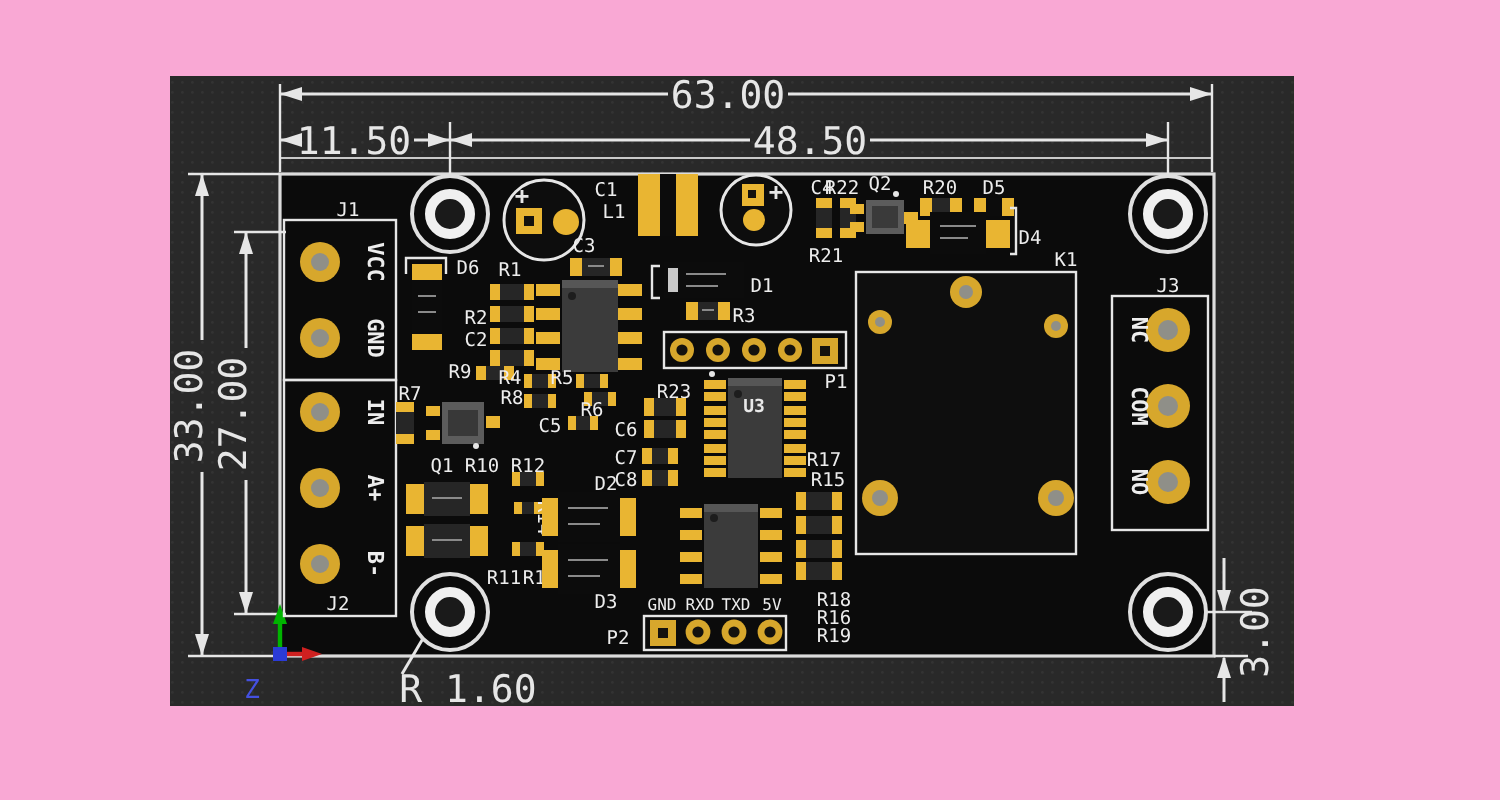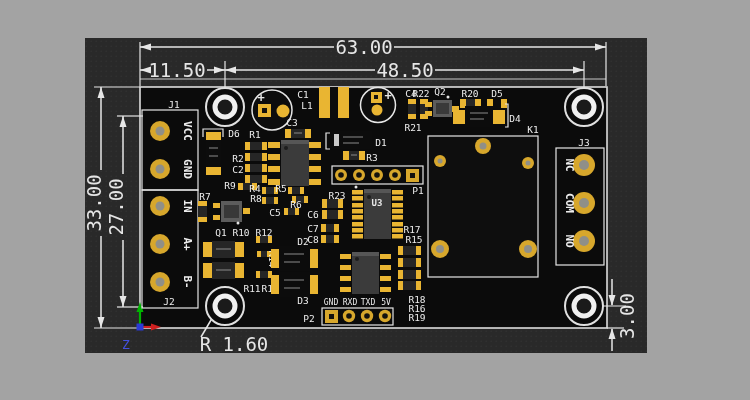--- a/index.html
+++ b/index.html
@@ -1,16 +1,16 @@
 <!DOCTYPE html>
 <html><head>
 <meta charset="utf-8">
 <style>
   html,body{margin:0;padding:0;background:#ffffff;}
-  #stage{position:relative;width:750px;height:400px;background:#a3a3a3;overflow:hidden;}
+  #stage{position:relative;width:750px;height:400px;background:#f9a8d4;overflow:hidden;}
   svg{display:block;}
   .sil{stroke:#e6e6e6;stroke-width:1.5;fill:none;}
   .sil2{stroke:#e6e6e6;stroke-width:1.2;fill:none;}
   .thin{stroke:#c9c9c9;stroke-width:1;fill:none;}
   .wt{fill:#e6e6e6;}
   .pad{fill:#d7a72c;}
   .spad{fill:#e9b532;}
   .holec{fill:#8f8f88;}
   .dk{fill:#14120e;}
   .body{fill:#262626;}

